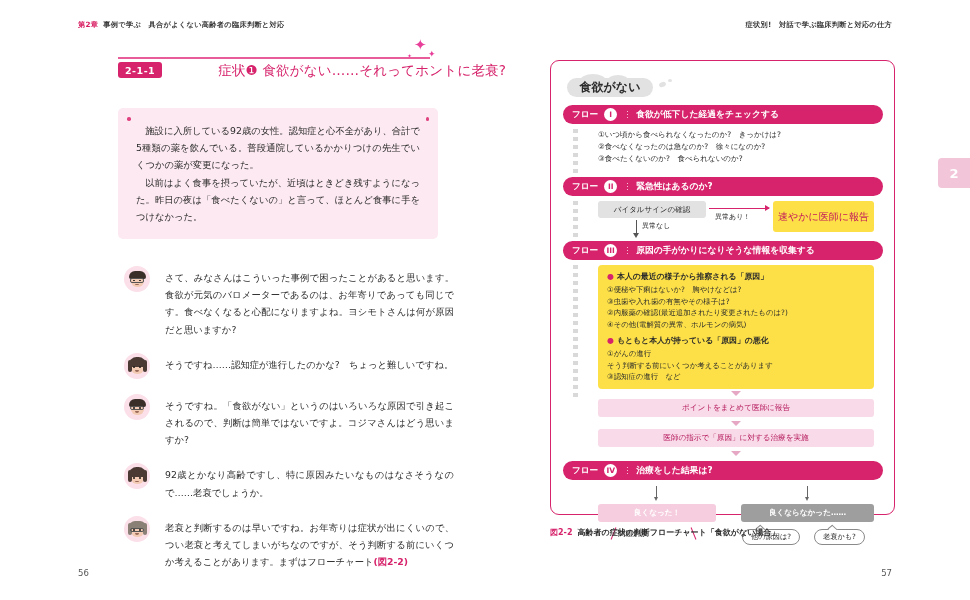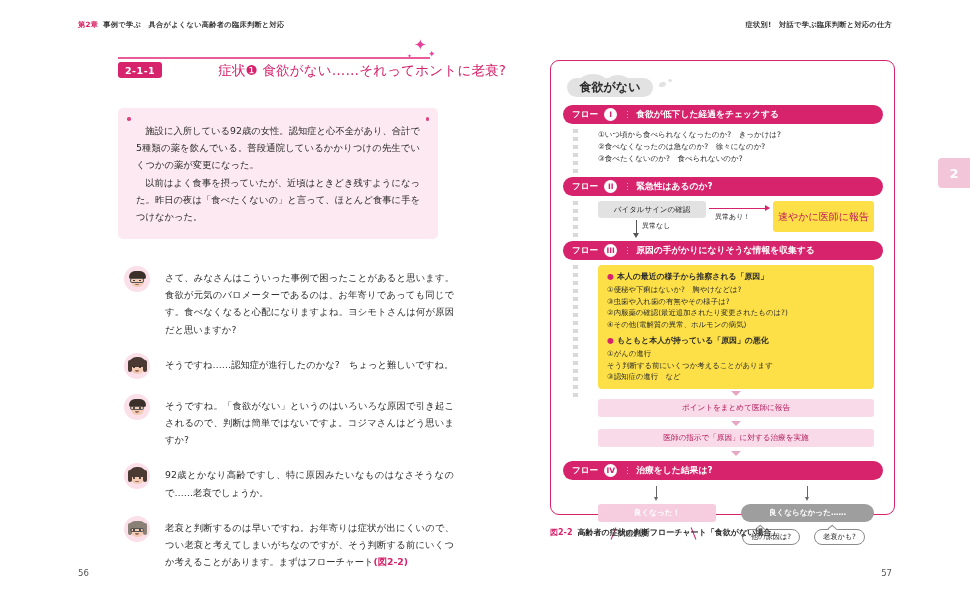--- a/index.html
+++ b/index.html
@@ -492,21 +492,21 @@
     font-size: 7.6px;
     color: #ffffff;
     font-weight: bold;
     white-space: nowrap;
   }
   .out-bad {
     position: absolute;
     left: 190px; top: 472px;
     width: 133px; height: 18px;
     background: #9e9e9e;
-    border-radius: 9px;
+    border-radius: 3px;
     display: flex; align-items: center; justify-content: center;
     font-size: 7.6px;
     color: #ffffff;
     font-weight: bold;
     white-space: nowrap;
   }
   .small-v {
     position: absolute;
     width: 1.1px; height: 11px;
     background: #666;

